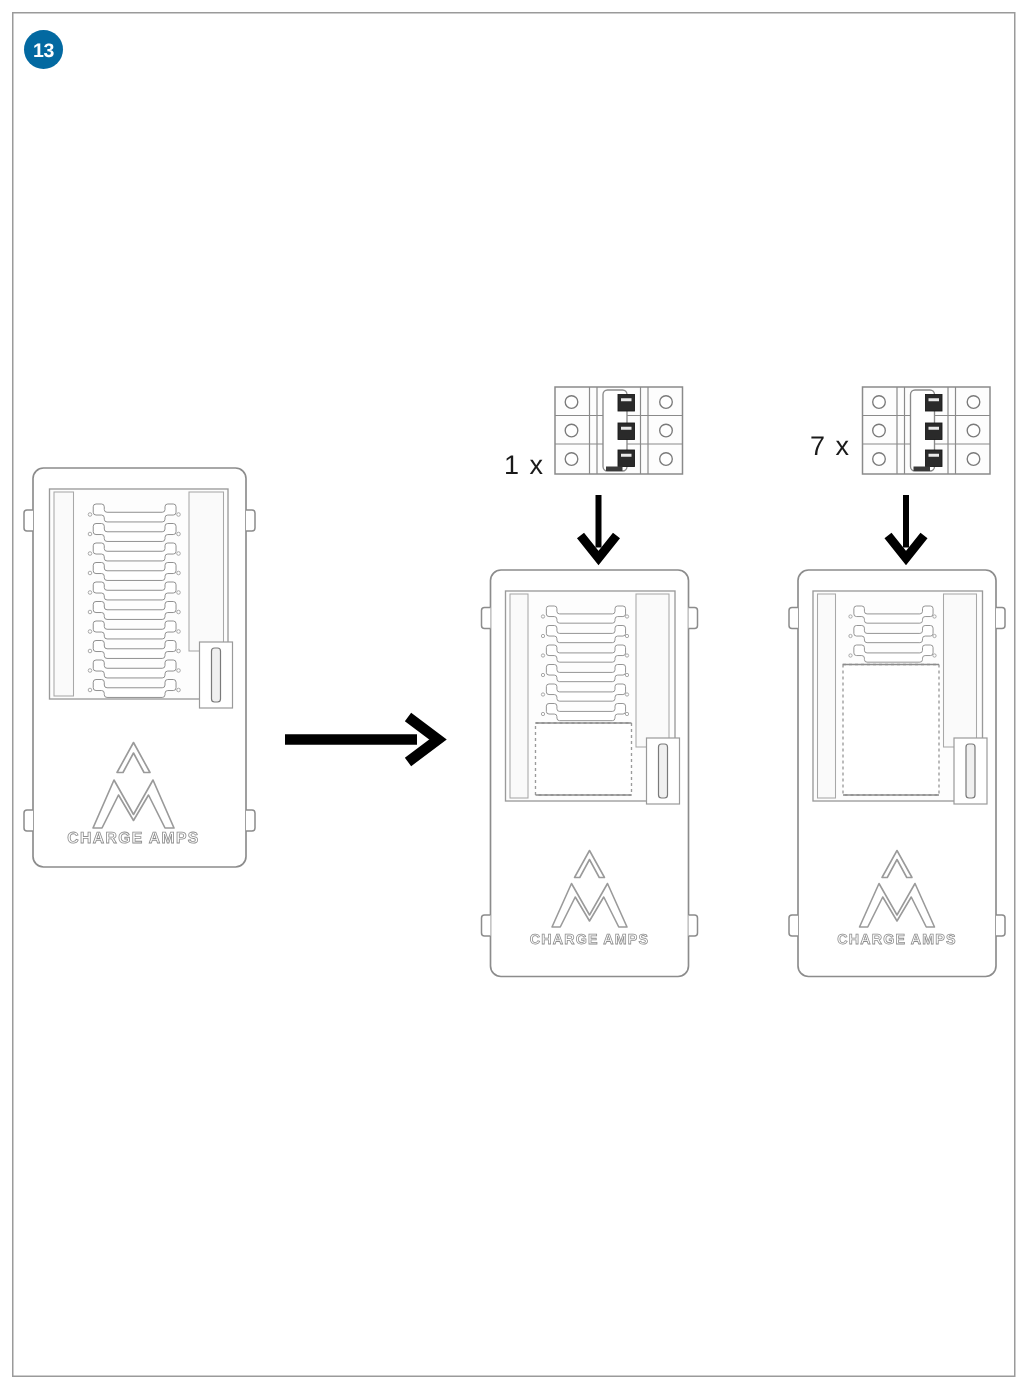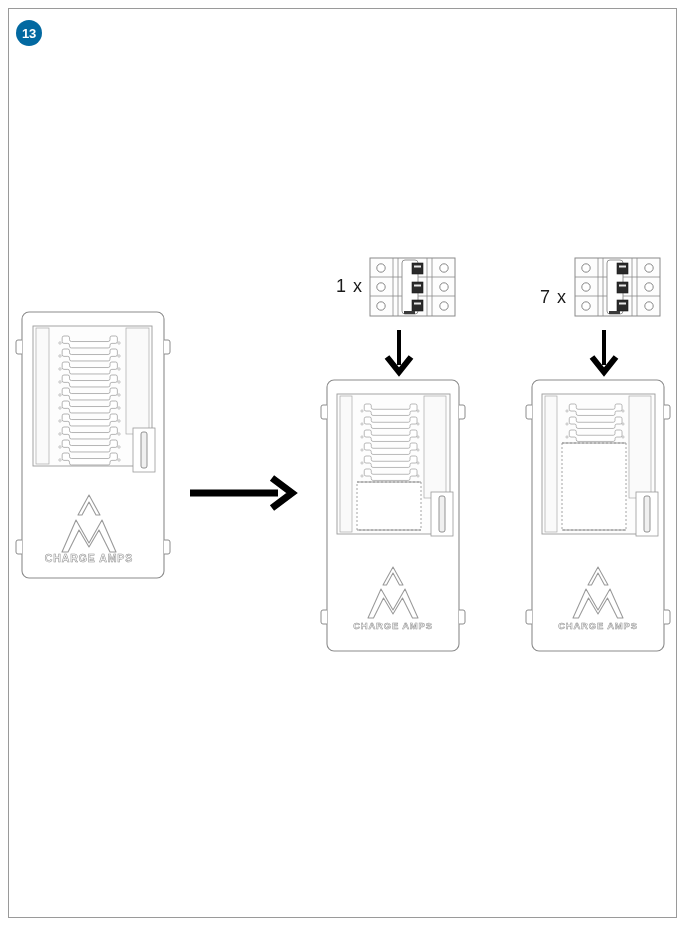--- a/index.html
+++ b/index.html
@@ -63,21 +63,21 @@
 </style>
 </head>
 <body>
 
 <div id="page">
 
   <div class="page-frame"></div>
 
   <div class="step-badge">13</div>
 
-  <div class="qty-label" style="left:336px; top:276px;">1 x</div>
+  <div class="qty-label" style="left:336px; top:300px;">1 x</div>
 
   <div class="qty-label" style="left:540px; top:287px;">7 x</div>
 
   <svg class="svg-layer" viewBox="0 0 685 926" xmlns="http://www.w3.org/2000/svg">
 
     <defs>
 
       <g id="ko-strip">
         <path d="M0,0 H4 a2,2 0 0 1 2,2 v2 a2,2 0 0 0 2,2 H48 a2,2 0 0 0 2,-2 v-2 a2,2 0 0 1 2,-2 H56
                  a2,2 0 0 1 2,2 v4 a2,2 0 0 1 -2,2 H52 a2,2 0 0 0 -2,2 v1 a2,2 0 0 1 -2,2 H8

